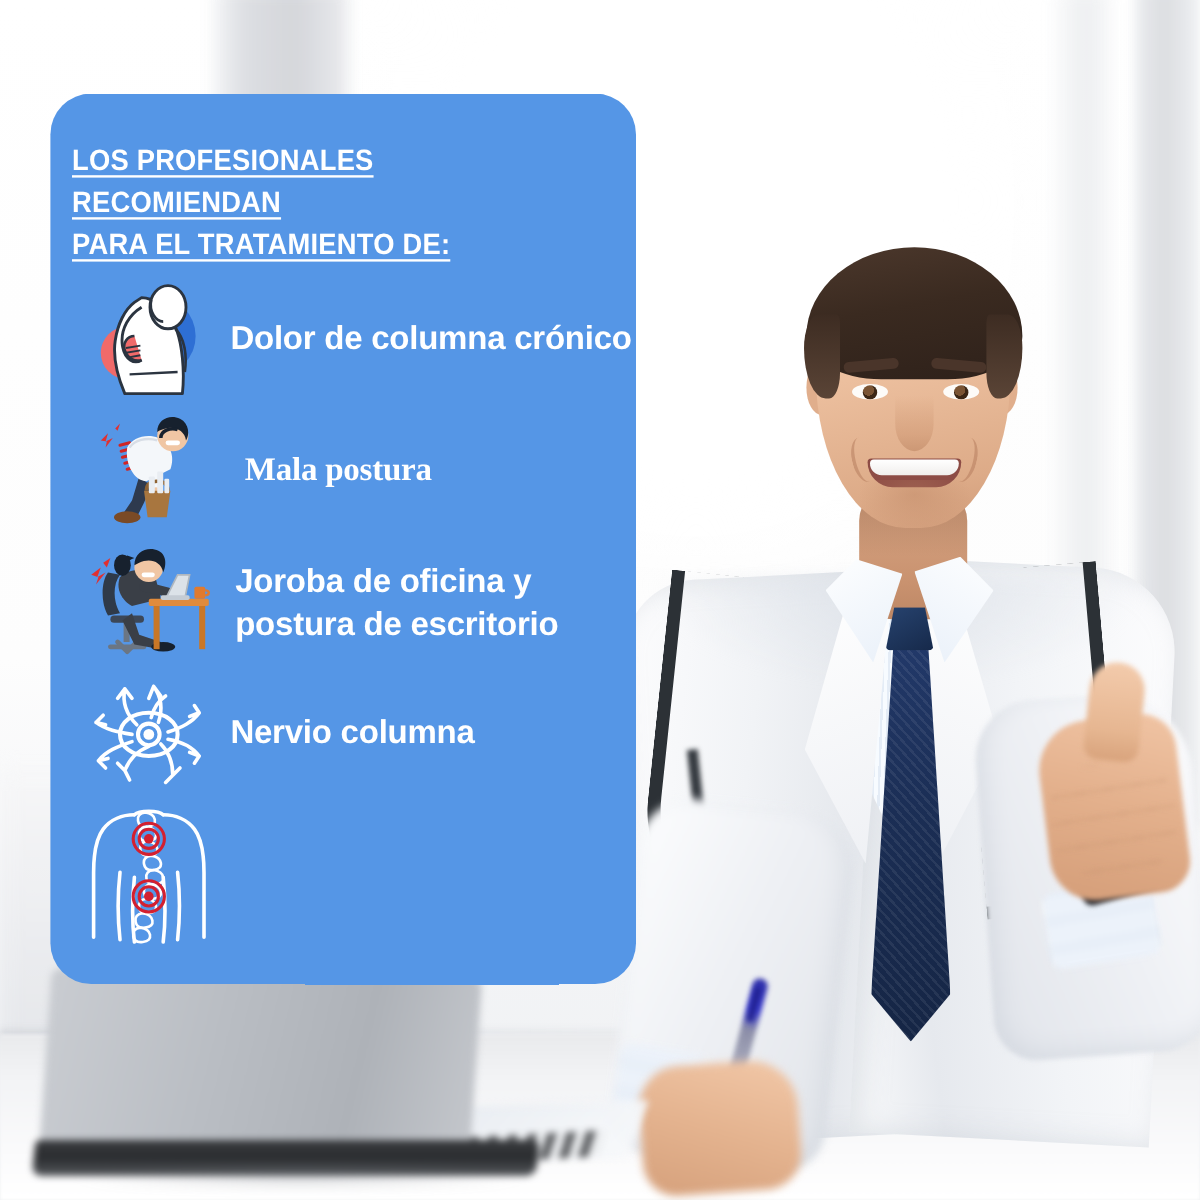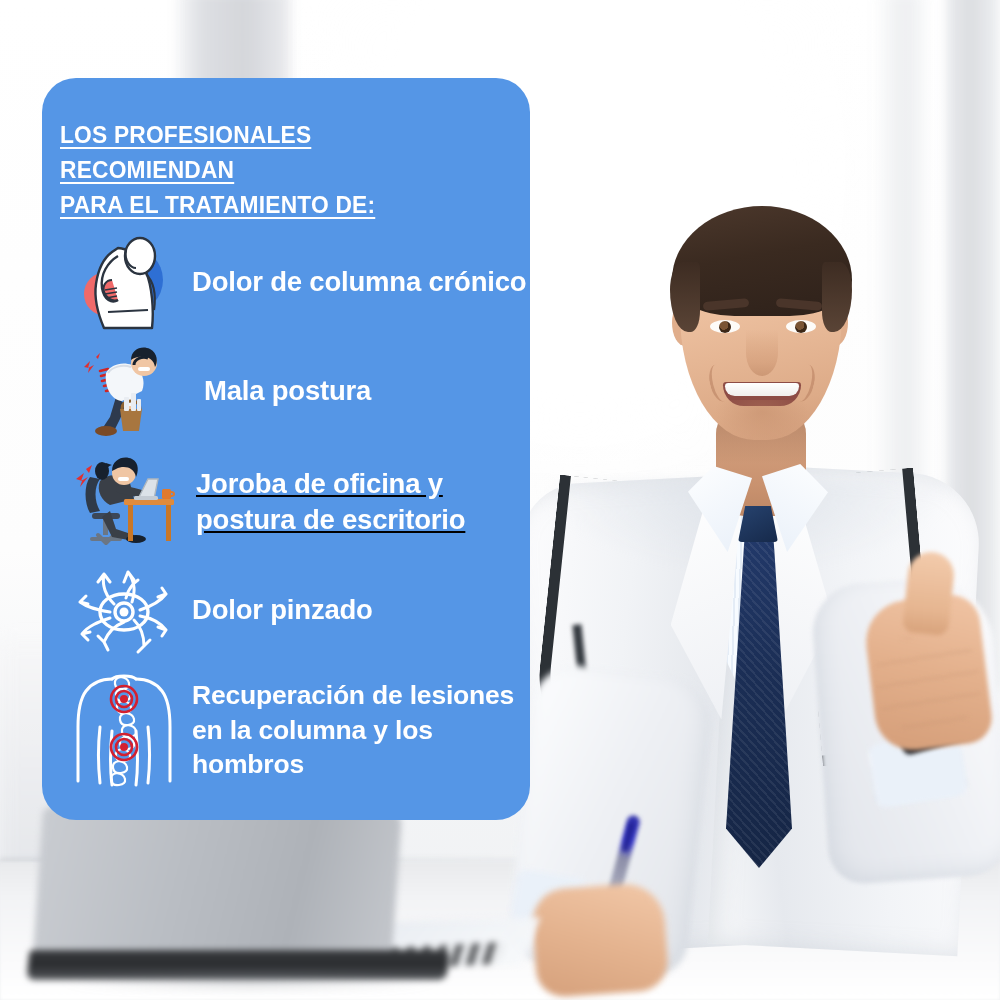--- a/index.html
+++ b/index.html
@@ -333,37 +333,37 @@
     text-underline-offset: 4px;
     text-decoration-thickness: 2px;
     transform: scaleX(.93);
     transform-origin: left center;
   }
 
   .items { position: absolute; left: 0; top: 148px; width: 488px; }
   .item { display: flex; align-items: center; gap: 14px; padding: 0 0 0 28px; }
   .item-0 { height: 112px; }
   .item-1 { height: 106px; }
-  .item-2 { height: 116px; text-decoration: underline; }
+  .item-2 { height: 116px; }
   .item-3 { height: 100px; }
   .item-4 { height: 140px; }
 
   .icon-box {
     flex: 0 0 auto; width: 108px; height: 100px;
     position: relative; display: flex; align-items: center; justify-content: center;
   }
   .item-label {
     color: #ffffff;
     font-family: "Liberation Sans", sans-serif;
     font-weight: 700;
     font-size: 27.5px;
     line-height: 1.30;
     letter-spacing: -.2px;
   }
-  .item-1 .item-label { padding-left: 12px; }
+  .item-1 .item-label { padding-left: 12px; font-family: Liberation Serif, serif; }
   .item-2 .item-label { padding-left: 4px; }
   .item-4 .item-label { font-size: 26.5px; }
 
   svg { display: block; overflow: visible; }
 </style>
 </head>
 <body>
 
 <div class="poster">
 
@@ -574,21 +574,21 @@
               <path d="M36 54 C24 58 14 62 8 70 M8 70 L16 68 M8 70 L14 76"></path>
               <path d="M66 46 C78 42 86 38 92 30 M92 30 L84 33 M92 30 L88 24"></path>
               <path d="M66 52 C78 54 86 58 92 66 M92 66 L84 63 M92 66 L88 72"></path>
               <path d="M52 34 C54 26 58 20 64 16"></path>
             </g>
             <path d="M50 30 C64 30 74 38 74 48 C74 58 64 66 50 66 C36 66 26 58 26 48 C26 38 36 30 50 30 Z" fill="none" stroke="#FFFFFF" stroke-width="3.4"></path>
             <circle cx="50" cy="48" r="9" fill="none" stroke="#FFFFFF" stroke-width="3.4"></circle>
             <circle cx="50" cy="48" r="4.5" fill="#FFFFFF"></circle>
           </svg>
         </div>
-        <div class="item-label">Dolor pinzado</div>
+        <div class="item-label">Nervio columna</div>
       </div>
 
       <div class="item item-4">
         <div class="icon-box">
           <svg width="104" height="122" viewBox="0 0 104 122">
 
             <g fill="none" stroke="#FFFFFF" stroke-width="3" stroke-linecap="round" stroke-linejoin="round">
               <path d="M40 10 C30 10 20 14 14 22 C8 30 6 44 6 58 L6 112"></path>
               <path d="M64 10 C74 10 84 14 90 22 C96 30 98 44 98 58 L98 112"></path>
               <path d="M40 10 C44 6 60 6 64 10"></path>
@@ -616,19 +616,18 @@
             </g>
             <circle cx="52" cy="30" r="4" fill="#D32030"></circle>
 
             <g fill="none" stroke="#D32030" stroke-width="2.6">
               <circle cx="52" cy="78" r="13"></circle>
               <circle cx="52" cy="78" r="8"></circle>
             </g>
             <circle cx="52" cy="78" r="4" fill="#D32030"></circle>
           </svg>
         </div>
-        <div class="item-label">Recuperación de lesiones en la columna y los hombros</div>
       </div>
 
     </div>
   </div>
 
 </div>
 
 </body></html>

